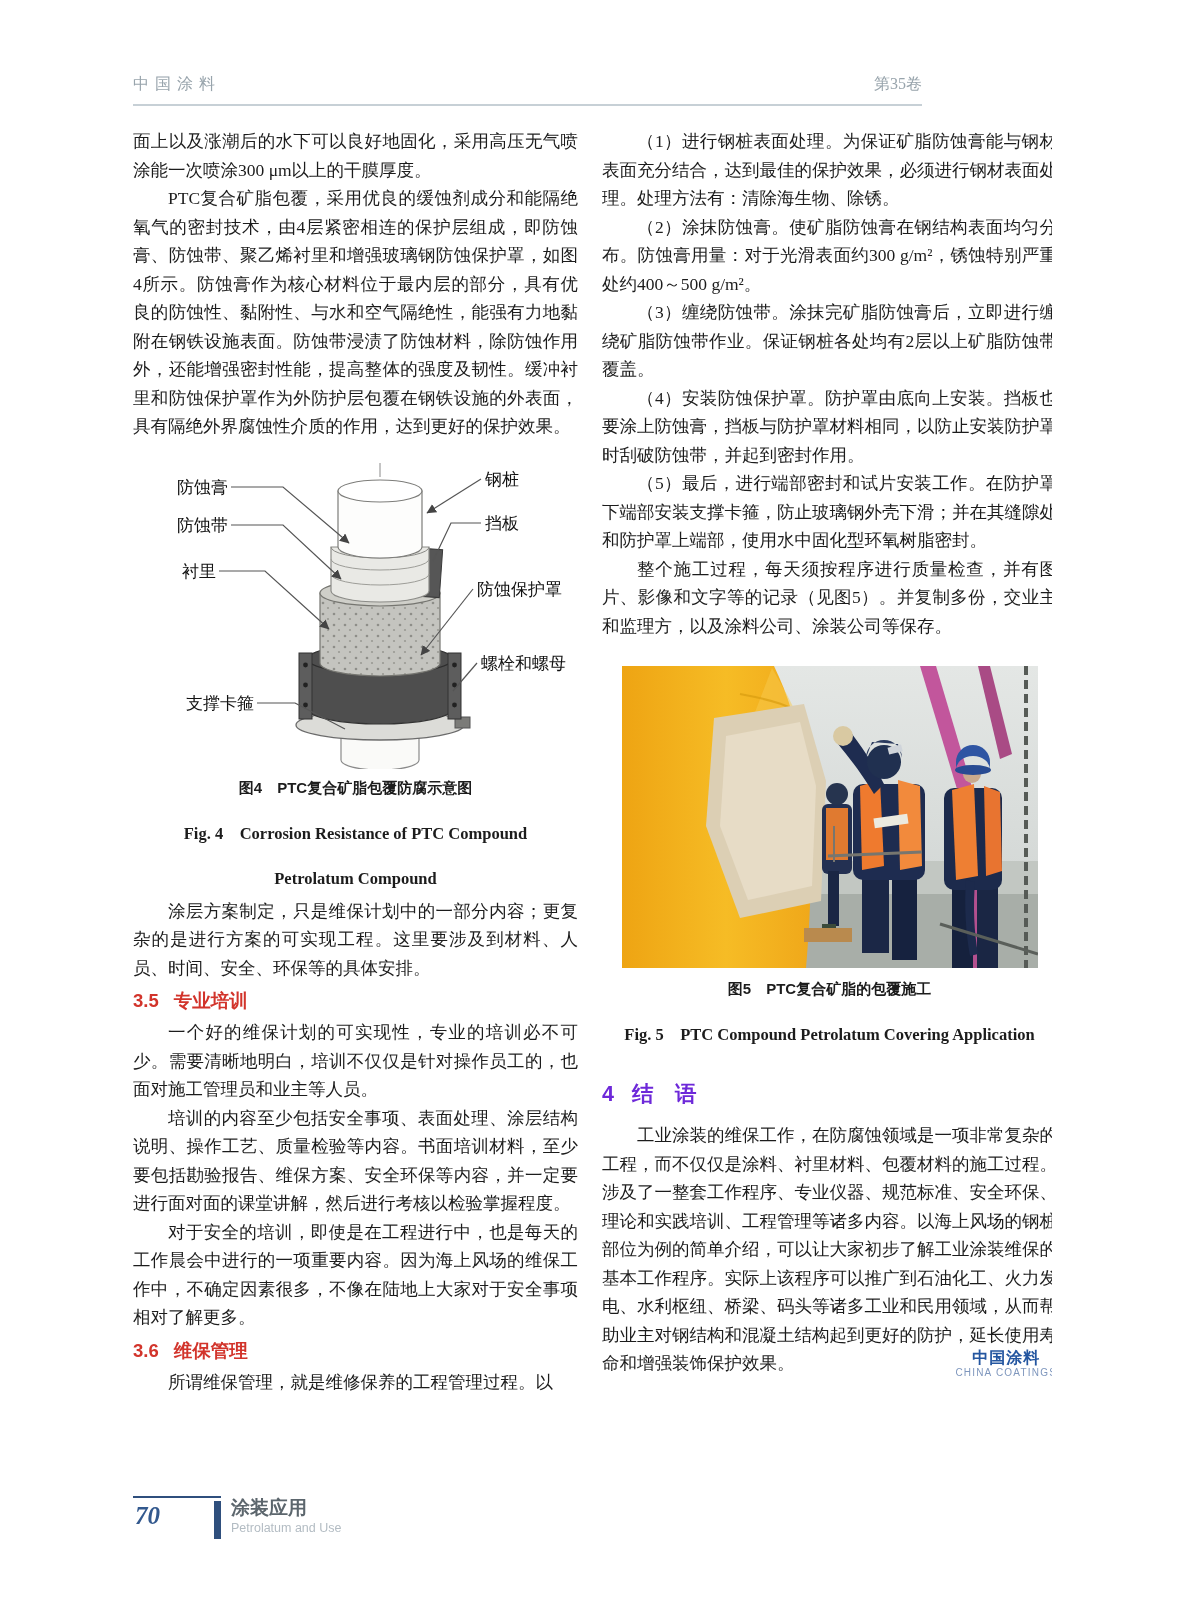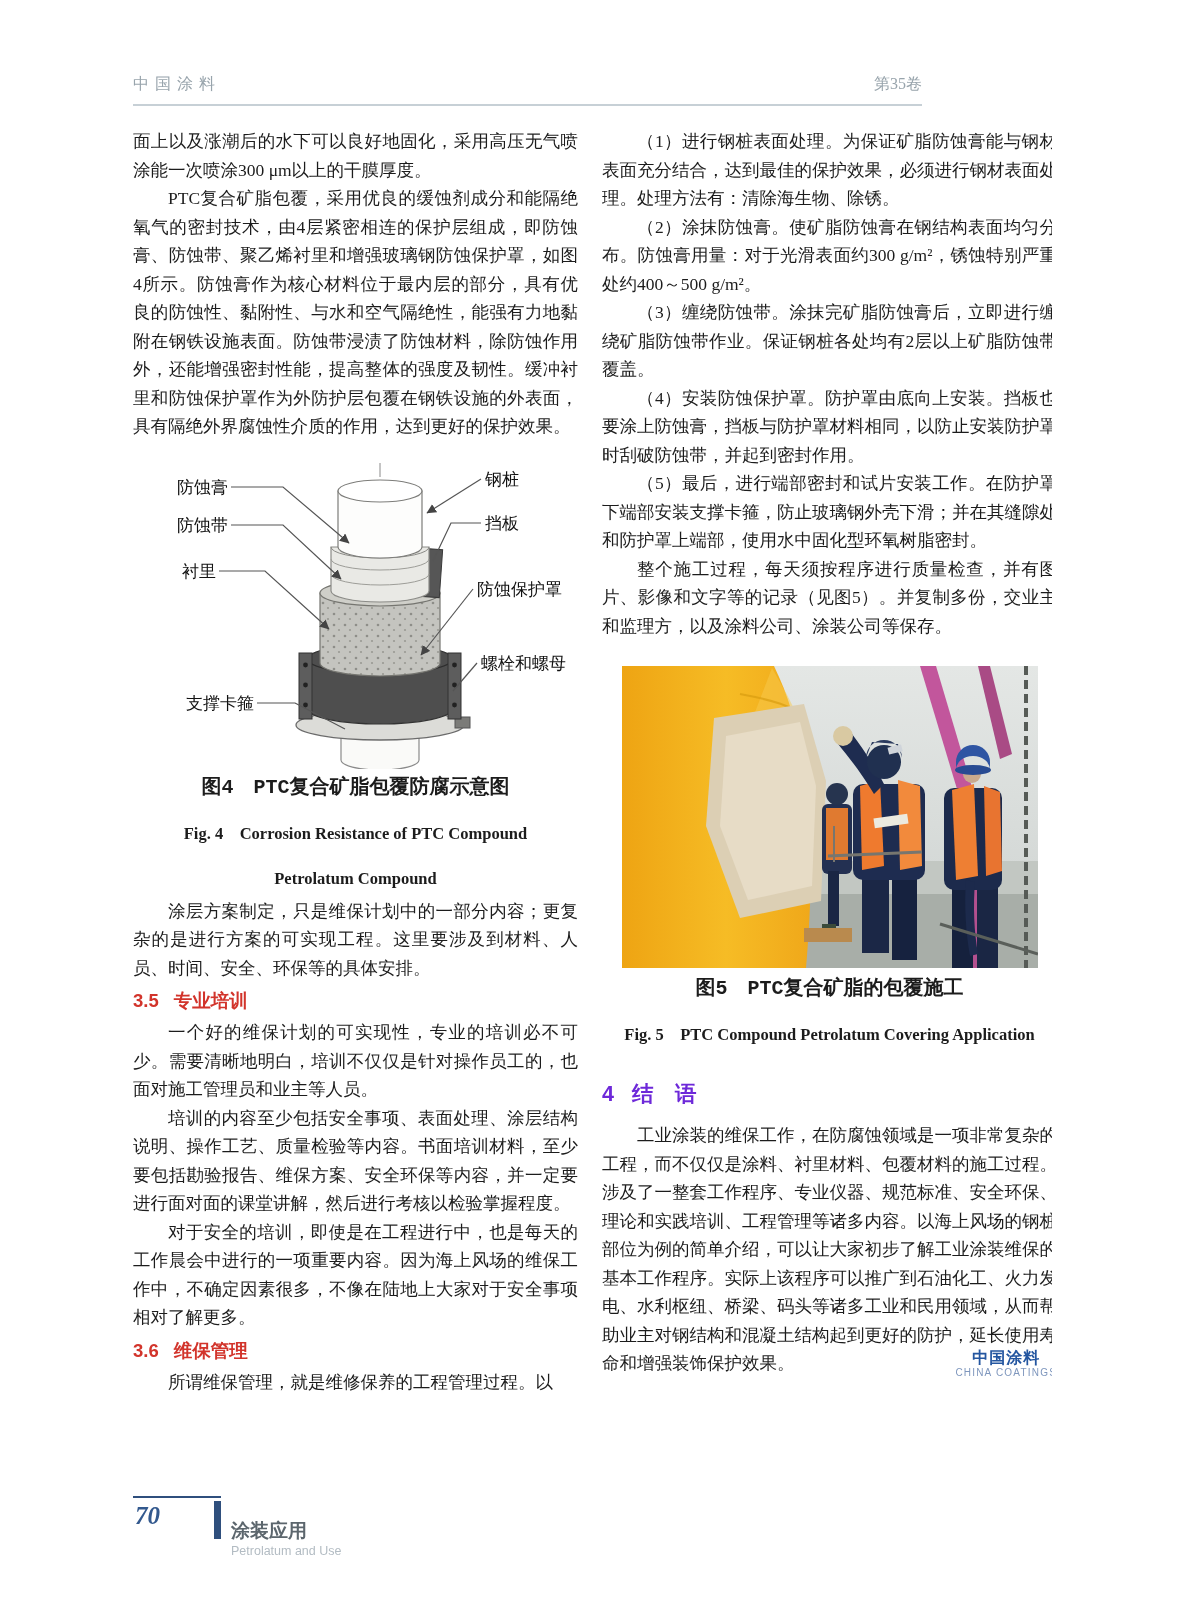--- a/index.html
+++ b/index.html
@@ -45,22 +45,22 @@
     font-weight:bold;color:#6d28d9;
     font-size:21.5px;line-height:30px;margin:32px 0 12px 0;
   }
   .sec-heading-big .sec-num{margin-right:18px;}
   
   .figure4-block{margin:16px 0 6px 0;}
   .fig-caption{
     text-align:center;font-weight:bold;margin:2px 0 0 0;
   }
   .cap-cn{
-    font-family:Liberation Mono, monospace;
-    font-size:20px;line-height:26px;
+    font-family:Liberation Sans, sans-serif;
+    font-size:15px;line-height:26px;
   }
   .cap-en{
     font-family:"Liberation Serif","DejaVu Serif",serif;
     font-size:16.5px;line-height:25px;margin-top:20px;
   }
   .after-caption{margin-top:14px;}
   .figure5-block{margin:26px 0 0 0;text-align:center;}
   .photo-frame{
     width:416px;height:302px;margin:0 auto;
     display:block;
@@ -88,21 +88,21 @@
   .pnum-wrap{
     display:flex;align-items:flex-start;
     border-top:2.5px solid #2f4f7d;padding-top:3px;gap:44px;
   }
   .page-num{
     font-family:"Liberation Serif","DejaVu Serif",serif;
     font-style:italic;font-weight:bold;
     font-size:25px;color:#33598e;line-height:30px;padding:0 10px 0 2px;
   }
   .footer-bar{width:7px;height:38px;background:#2f4f7d;}
-  .footer-text{margin-left:10px;margin-top:23px;}
+  .footer-text{margin-left:10px;}
   .footer-cn{
     font-family:"Liberation Sans","DejaVu Sans",sans-serif;
     font-weight:bold;font-size:19px;color:#5c666d;line-height:24px;
   }
   .footer-en{
     font-family:"Liberation Sans","DejaVu Sans",sans-serif;
     font-size:12.5px;color:#b3bcc3;line-height:17px;
   }
   
   .diag-label{

